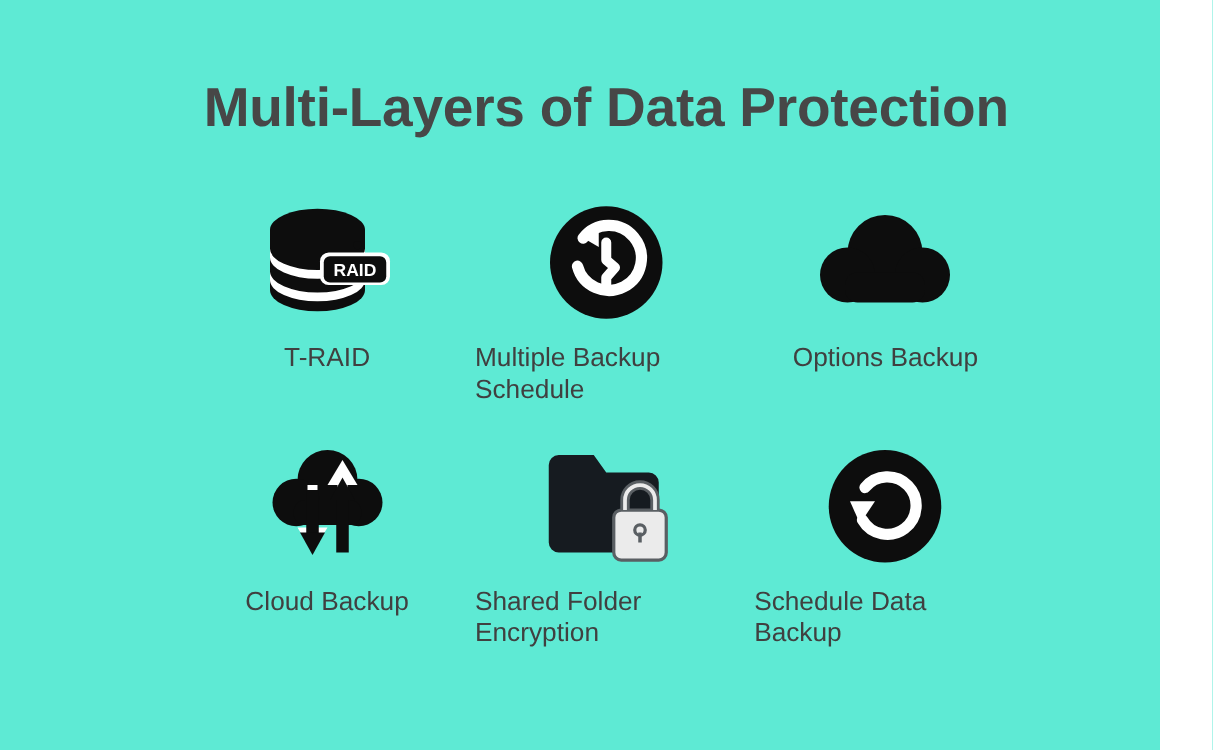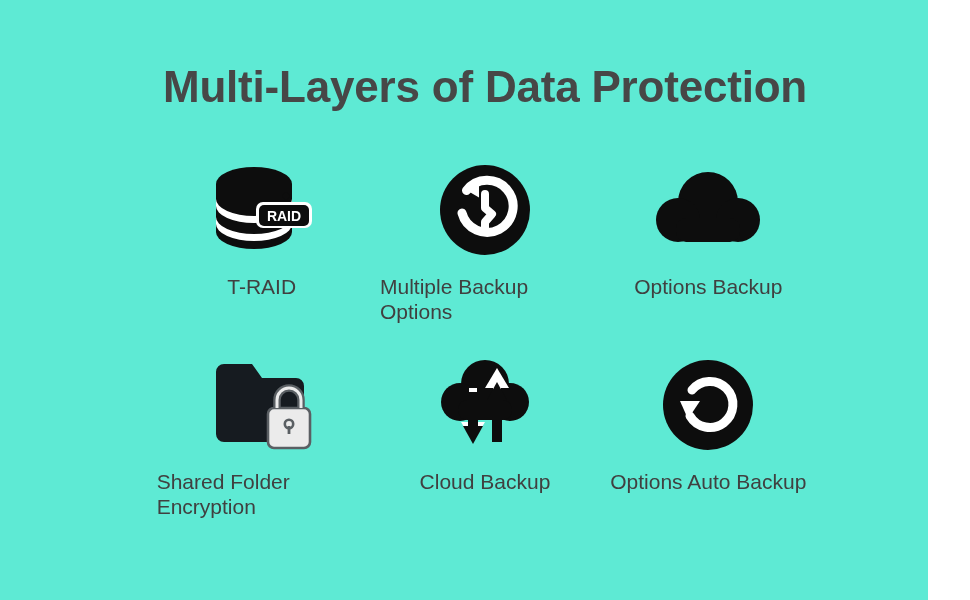--- a/index.html
+++ b/index.html
@@ -113,35 +113,64 @@
         <svg width="92" height="92" viewBox="0 0 92 92">
           <circle cx="46" cy="46" r="45" fill="#0d0d0d"></circle>
 
           <path d="M27.5 26.5 A26 26 0 1 1 23 49" fill="none" stroke="#ffffff" stroke-width="9" stroke-linecap="round"></path>
 
           <path d="M40 20.5 L28 26.5 L40 33.5 Z" fill="#ffffff"></path>
 
           <path d="M46 30 L46 44 L53 50 L46 58 L46 66" fill="none" stroke="#ffffff" stroke-width="8" stroke-linecap="round" stroke-linejoin="round"></path>
         </svg>
       </div>
-      <div class="feature-label">Multiple Backup Options</div>
+      <div class="feature-label">Multiple Backup Schedule</div>
     </div>
 
     <div class="feature-cell">
       <div class="icon-box">
         <svg width="104" height="80" viewBox="0 0 104 80">
           <g fill="#0d0d0d">
             <circle cx="52" cy="32" r="30"></circle>
             <circle cx="22" cy="50" r="22"></circle>
             <circle cx="82" cy="50" r="22"></circle>
             <rect x="20" y="48" width="64" height="24" rx="10"></rect>
           </g>
         </svg>
       </div>
       <div class="feature-label">Options Backup</div>
+    </div>
+
+    <div class="feature-cell">
+      <div class="icon-box">
+        <svg width="96" height="94" viewBox="0 0 96 94">
+          <g fill="#0d0d0d">
+            <circle cx="48" cy="26" r="24"></circle>
+            <circle cx="23" cy="44" r="19"></circle>
+            <circle cx="73" cy="44" r="19"></circle>
+            <rect x="21" y="42" width="54" height="20" rx="9"></rect>
+          </g>
+
+          <g stroke="#ffffff" stroke-width="8" fill="none" stroke-linejoin="round">
+            <path d="M36 30 L36 74 M60 74 L60 30"></path>
+          </g>
+          <g fill="#ffffff">
+            <polygon points="24,64 48,64 36,84"></polygon>
+            <polygon points="48,30 72,30 60,10"></polygon>
+          </g>
+
+          <g fill="#0d0d0d">
+            <rect x="31" y="34" width="10" height="40"></rect>
+            <polygon points="26,68 46,68 36,86"></polygon>
+            <rect x="55" y="36" width="10" height="48"></rect>
+            <polygon points="50,42 70,42 60,24"></polygon>
+          </g>
+        </svg>
+      </div>
+      <div class="feature-label">Cloud Backup</div>
     </div>
 
     <div class="feature-cell">
       <div class="icon-box">
         <svg width="100" height="94" viewBox="0 0 100 94">
 
           <path d="M4 14 a8 8 0 0 1 8 -8 h28 l10 14 h34 a8 8 0 0 1 8 8 v48
                    a8 8 0 0 1 -8 8 h-72 a8 8 0 0 1 -8 -8 z" fill="#161b20"></path>
 
           <g>
@@ -151,54 +180,25 @@
             <circle cx="77" cy="66" r="4.2" fill="none" stroke="#5a5f63" stroke-width="2.6"></circle>
             <rect x="75.6" y="68" width="2.8" height="8" fill="#5a5f63"></rect>
           </g>
         </svg>
       </div>
       <div class="feature-label">Shared Folder Encryption</div>
     </div>
 
     <div class="feature-cell">
       <div class="icon-box">
-        <svg width="96" height="94" viewBox="0 0 96 94">
-          <g fill="#0d0d0d">
-            <circle cx="48" cy="26" r="24"></circle>
-            <circle cx="23" cy="44" r="19"></circle>
-            <circle cx="73" cy="44" r="19"></circle>
-            <rect x="21" y="42" width="54" height="20" rx="9"></rect>
-          </g>
-
-          <g stroke="#ffffff" stroke-width="8" fill="none" stroke-linejoin="round">
-            <path d="M36 30 L36 74 M60 74 L60 30"></path>
-          </g>
-          <g fill="#ffffff">
-            <polygon points="24,64 48,64 36,84"></polygon>
-            <polygon points="48,30 72,30 60,10"></polygon>
-          </g>
-
-          <g fill="#0d0d0d">
-            <rect x="31" y="34" width="10" height="40"></rect>
-            <polygon points="26,68 46,68 36,86"></polygon>
-            <rect x="55" y="36" width="10" height="48"></rect>
-            <polygon points="50,42 70,42 60,24"></polygon>
-          </g>
-        </svg>
-      </div>
-      <div class="feature-label">Cloud Backup</div>
-    </div>
-
-    <div class="feature-cell">
-      <div class="icon-box">
         <svg width="92" height="92" viewBox="0 0 92 92">
           <circle cx="46" cy="46" r="45" fill="#0d0d0d"></circle>
 
           <path d="M30 31 A23 23 0 1 1 28 57" fill="none" stroke="#ffffff" stroke-width="9" stroke-linecap="round"></path>
 
           <polygon points="18,42 38,42 26,60" fill="#ffffff"></polygon>
         </svg>
       </div>
-      <div class="feature-label">Options Auto Backup</div>
+      <div class="feature-label">Schedule Data Backup</div>
     </div>
 
   </div>
 </div>
 
 </body></html>

